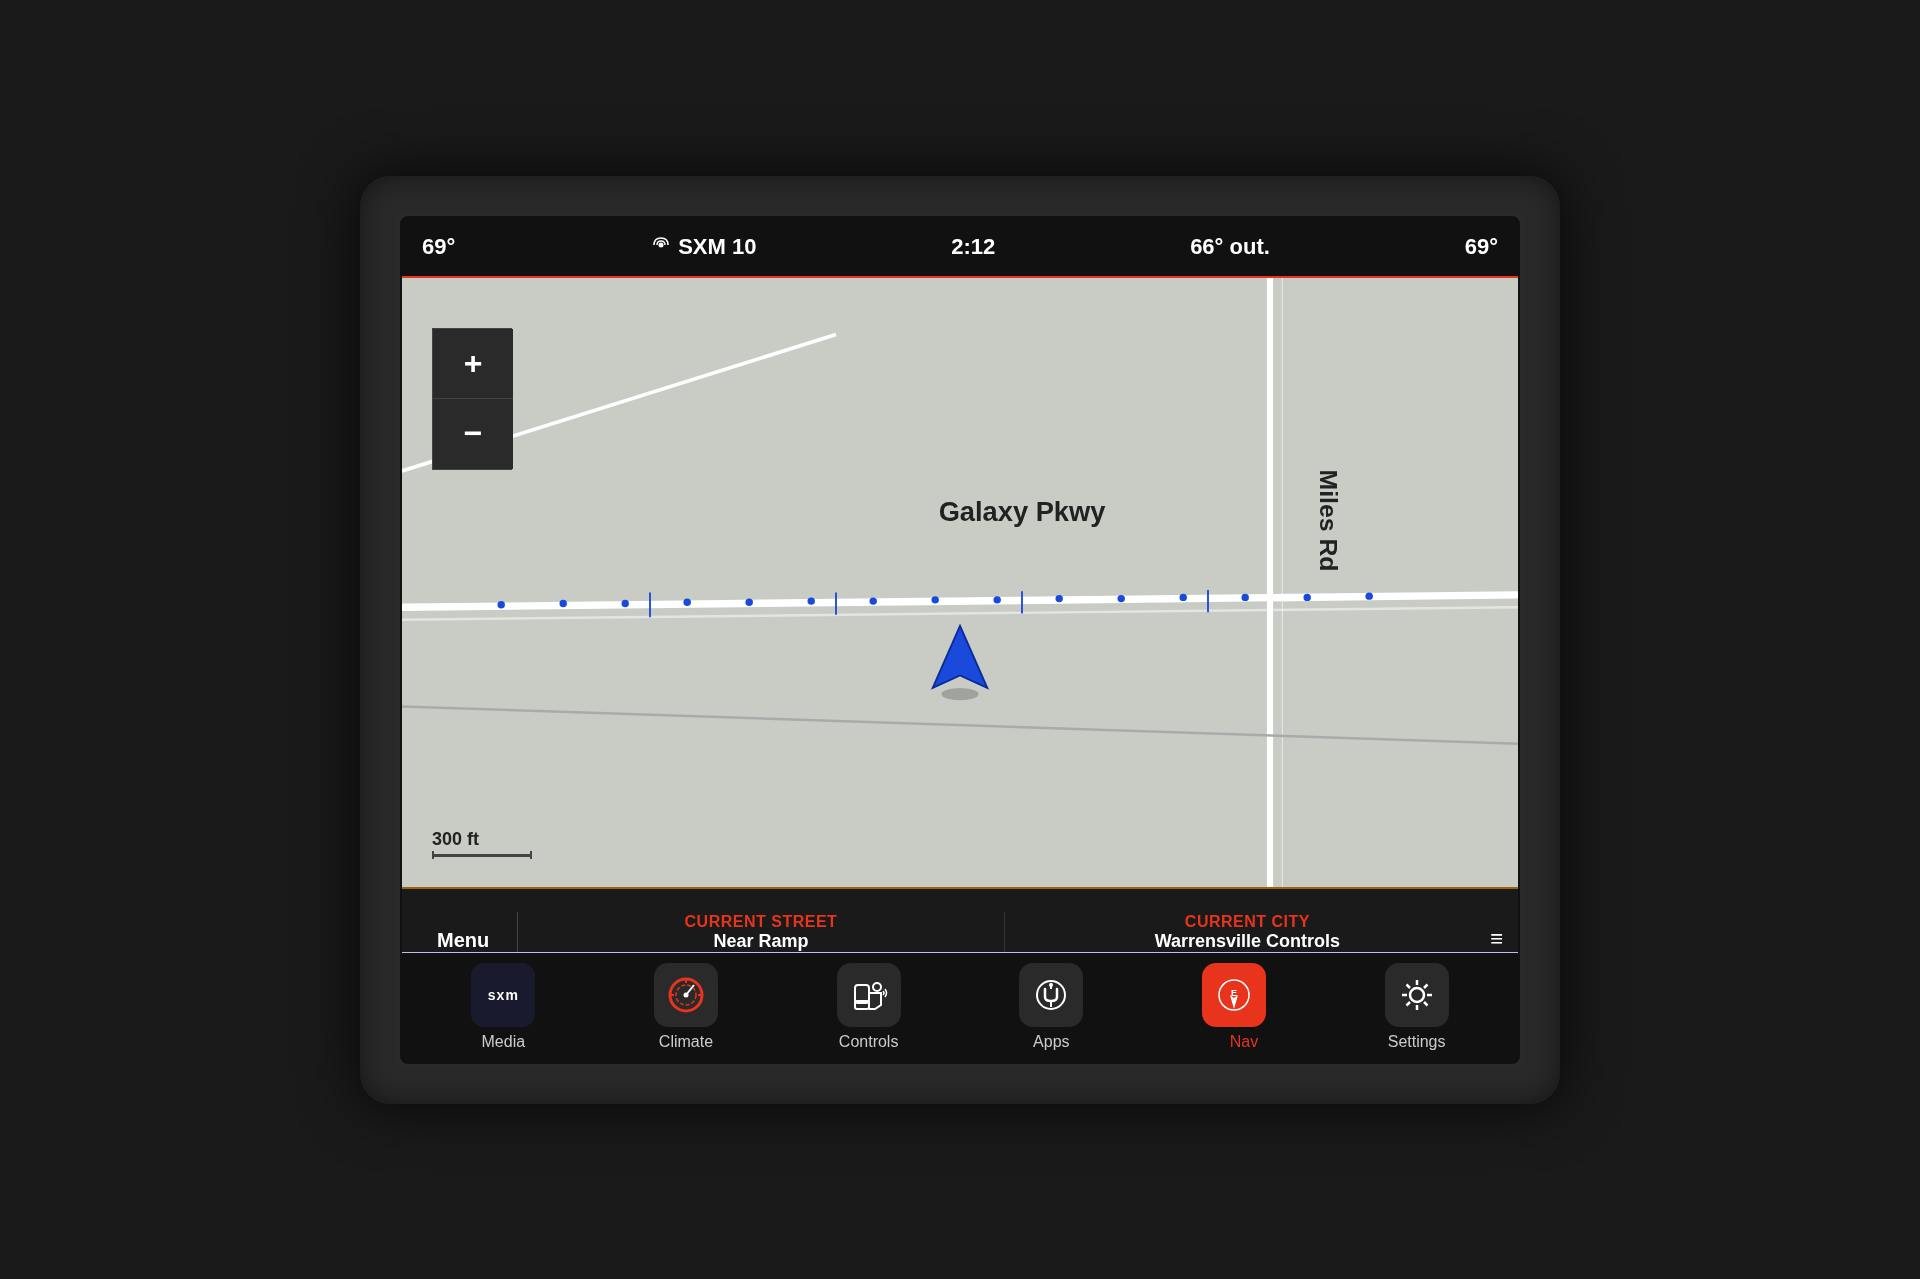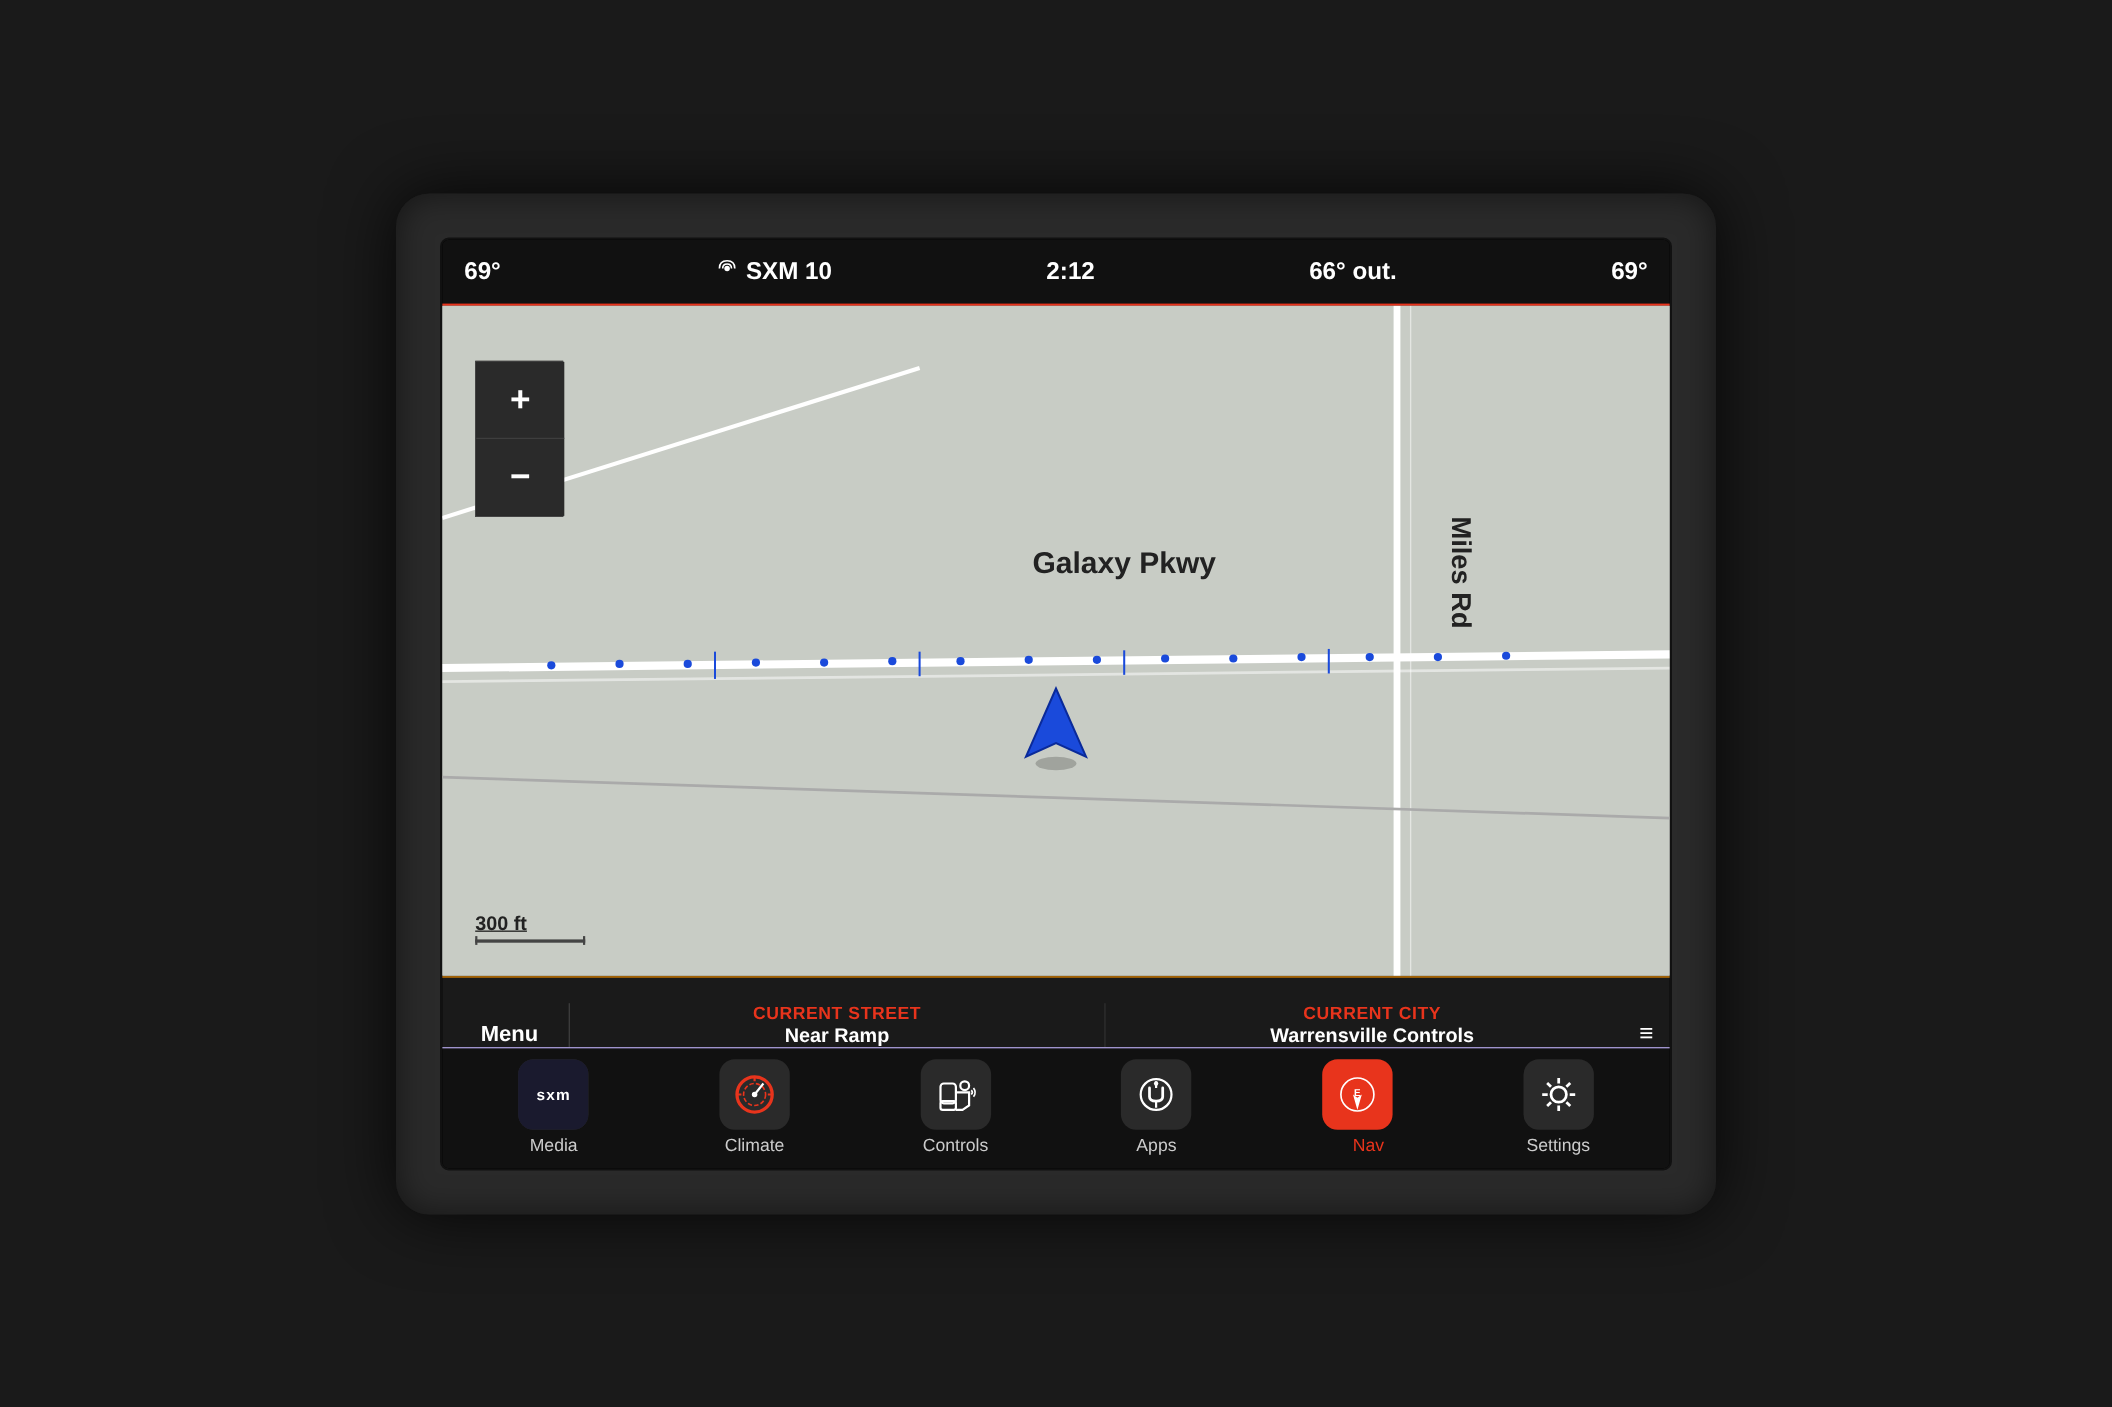--- a/index.html
+++ b/index.html
@@ -97,21 +97,20 @@
     .zoom-btn:last-child { border-bottom: none; }
 
     
     .scale-bar {
       position: absolute;
       bottom: 30px;
       left: 30px;
       display: flex;
       flex-direction: column;
       align-items: flex-start;
-      text-decoration: underline;
     }
     .scale-text {
       color: #222;
       font-size: 18px;
       font-weight: bold;
       margin-bottom: 4px;
     }
     .scale-line {
       width: 100px;
       height: 3px;

